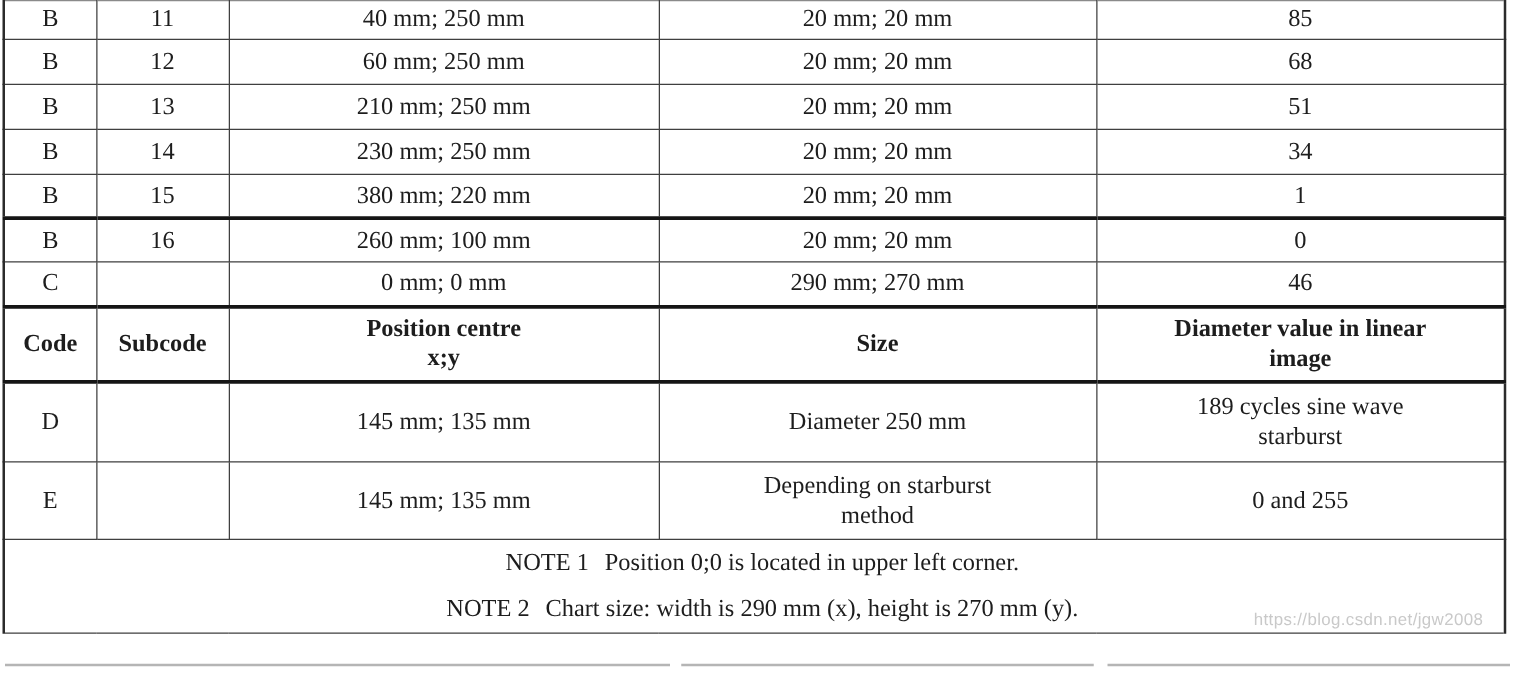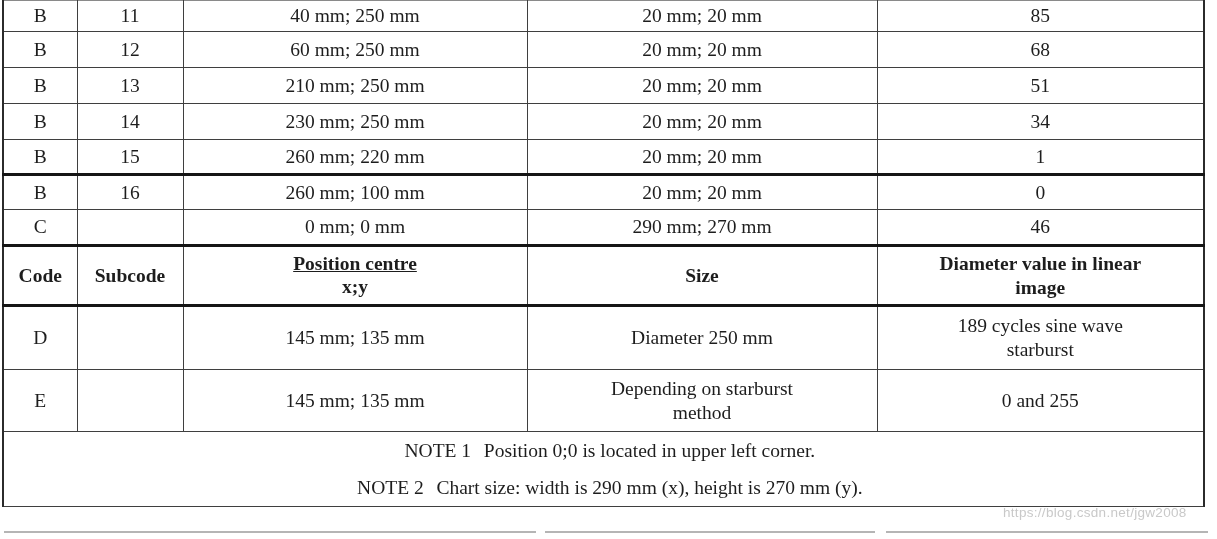--- a/index.html
+++ b/index.html
@@ -31,34 +31,34 @@
   
   tr.row-first td{border-top:1px solid #8a8a8a;}
   tr.sep-thick td{border-bottom:3px solid #151515;}
   tr.row-header td{
     border-top:3px solid #151515;
     border-bottom:3px solid #151515;
     font-weight:bold;
     font-size:19.5px;
   }
   tr.row-header .hdr-sub{font-weight:bold;display:block;line-height:1.15;}
-  .hdr-line{display:block;line-height:1.25;text-decoration:underline;}
+  .hdr-line{display:block;line-height:1.25;}
   .prewrap{white-space:pre-line;}
   td.notes-cell{
     text-align:left;
     vertical-align:middle;
     padding:4px 8px 8px 8px;
     font-size:18.5px;
     border-bottom:4px solid #101010;
   }
   .note-line{line-height:37px;white-space:nowrap;}
   .note-label{display:inline-block;min-width:92px;}
   .watermark{
     position:absolute;
-    left:1003px;top:505px;
+    left:1003px;top:488px;
     font-family:"Liberation Sans","DejaVu Sans",sans-serif;
     font-size:13.5px;
     color:#c9c9c9;
     letter-spacing:0.3px;
     white-space:nowrap;
   }
   
   .cut-seg{position:absolute;top:531px;height:2px;background:#b5b5b5;}
   .cut-seg.s1{left:4px;width:532px;}
   .cut-seg.s2{left:545px;width:330px;}
@@ -102,21 +102,21 @@
       <tr style="height:36px">
         <td>B</td>
         <td>14</td>
         <td>230 mm; 250 mm</td>
         <td>20 mm; 20 mm</td>
         <td>34</td>
       </tr>
       <tr class="sep-thick" style="height:35px">
         <td>B</td>
         <td>15</td>
-        <td>260 mm; 220 mm</td>
+        <td>380 mm; 220 mm</td>
         <td>20 mm; 20 mm</td>
         <td>1</td>
       </tr>
       <tr style="height:35px">
         <td>B</td>
         <td>16</td>
         <td>260 mm; 100 mm</td>
         <td>20 mm; 20 mm</td>
         <td>0</td>
       </tr>

